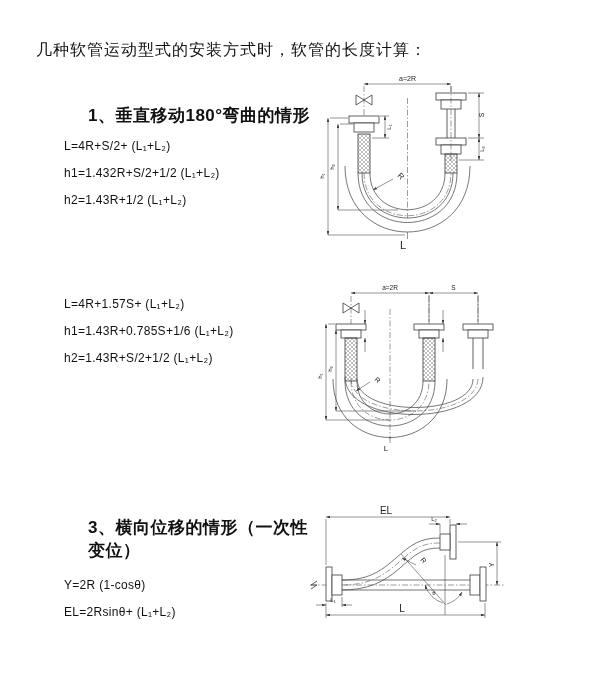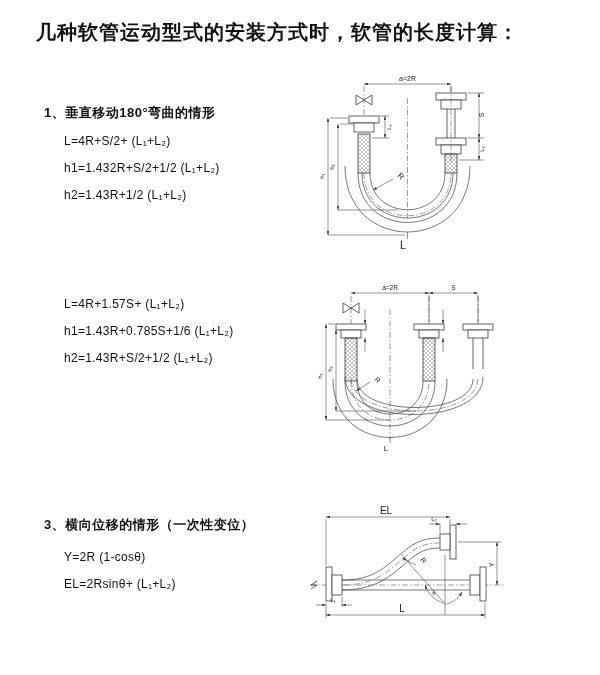--- a/index.html
+++ b/index.html
@@ -1,21 +1,21 @@
 <!DOCTYPE html>
 <html><head>
 <meta charset="utf-8">
 <style>
   html,body{margin:0;padding:0;background:#fff;}
   .page{position:relative;width:600px;height:675px;background:#ffffff;overflow:hidden;
         font-family:"Liberation Sans",sans-serif;color:#111;}
-  .doc-title{position:absolute;left:36px;top:19px;font-size:20px;font-weight:700;letter-spacing:1px;}
+  .doc-title{position:absolute;left:36px;top:40px;font-size:16px;font-weight:400;letter-spacing:1px;}
   .section{position:absolute;left:44px;width:275px;}
   .sec1{top:104px;} .sec2{top:297px;} .sec3{top:516px;}
-  .heading{font-size:13px;font-weight:700;margin-bottom:12px;letter-spacing:.5px;}
+  .heading{font-size:17px;font-weight:700;margin-bottom:12px;letter-spacing:.5px;margin-left:44px;}
   .sec3 .heading{margin-bottom:16px;}
   .formula{font-size:12px;padding-left:20px;margin-bottom:13px;letter-spacing:.3px;white-space:nowrap;}
   .diag{position:absolute;}
   .d1{left:306px;top:68px;} .d2{left:306px;top:281px;} .d3{left:298px;top:497px;}
   svg text{font-family:"Liberation Sans",sans-serif;fill:#222;}
   .thin{stroke:#3a3a3a;stroke-width:.8;fill:none;}
   .hose{stroke:#4a4a4a;stroke-width:.75;fill:none;}
   .dim{stroke:#3a3a3a;stroke-width:.55;fill:none;}
   .dash{stroke:#4a4a4a;stroke-width:.55;fill:none;stroke-dasharray:6 2 1.5 2;}
   .fl{fill:#ffffff;stroke:#3a3a3a;stroke-width:.8;}

